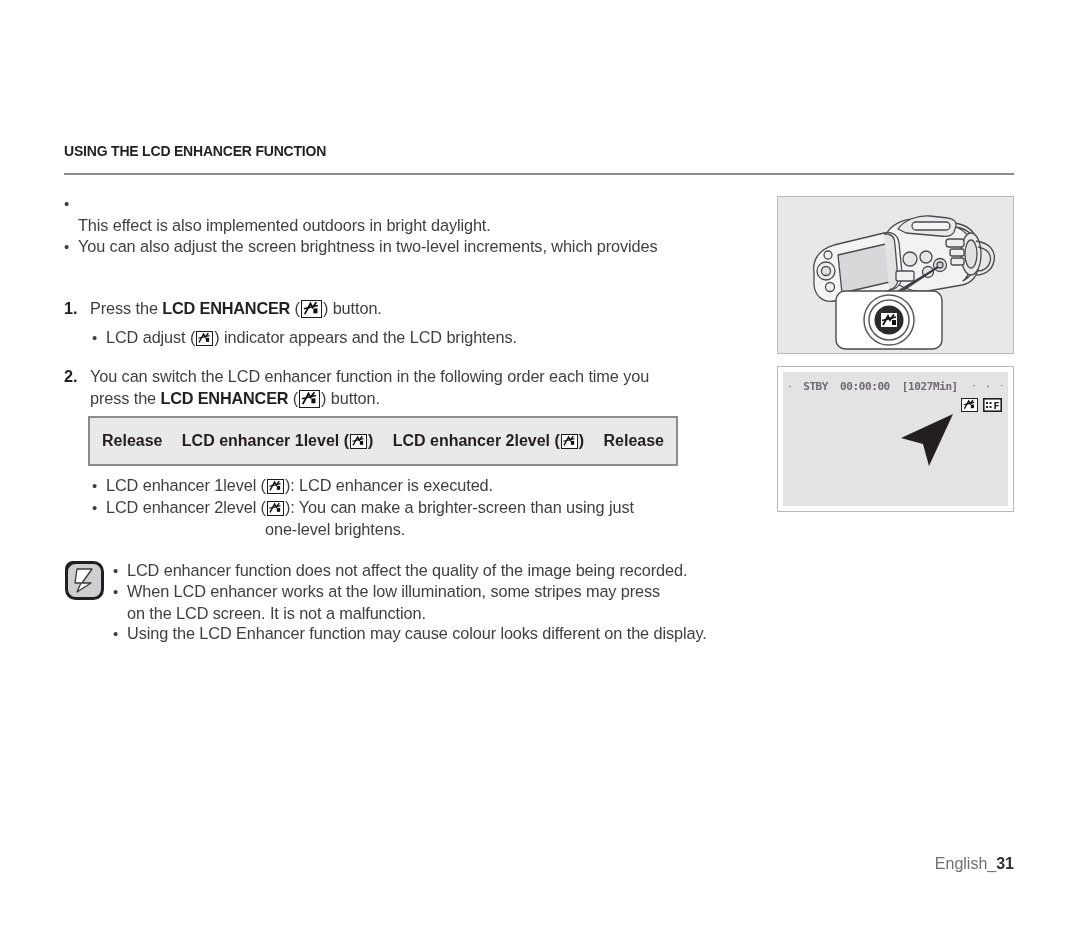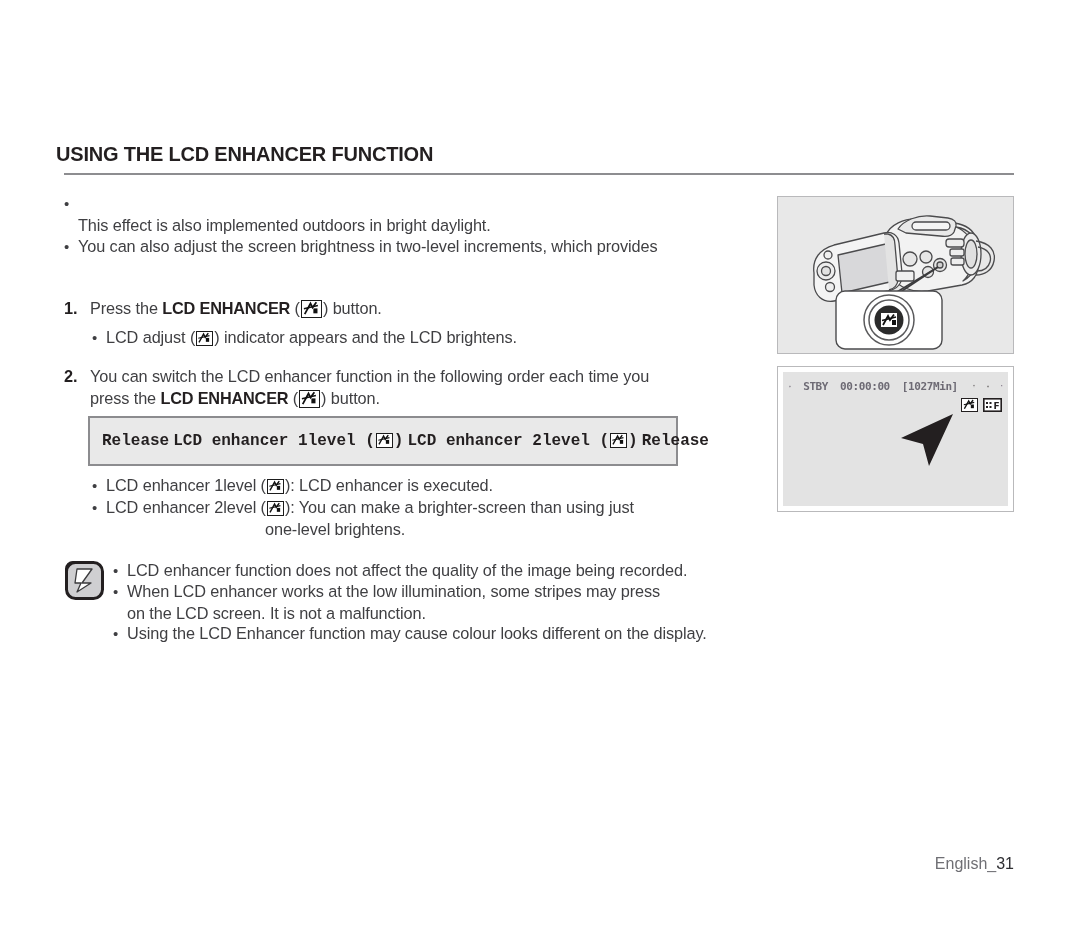--- a/index.html
+++ b/index.html
@@ -19,24 +19,24 @@
   
   .page {
     position: absolute;
     inset: 0;
     background: #fff;
   }
 
   
   .section-title {
     position: absolute;
-    left: 56px;
+    left: 64px;
     top: 143px;
     width: 950px;
-    font-size: 20px;
+    font-size: 14px;
     font-weight: bold;
     letter-spacing: -0.2px;
     color: #231f20;
     font-family: "Liberation Sans", sans-serif;
   }
   .title-rule {
     position: absolute;
     left: 64px;
     top: 173px;
     width: 950px;
@@ -100,21 +100,20 @@
   
   .order-box {
     position: absolute;
     left: 88px;
     top: 416px;
     width: 590px;
     height: 50px;
     background: #e9e9e9;
     border: 2px solid #8c8c8f;
     box-sizing: border-box;
-    font-family: Liberation Mono, monospace;
   }
   .order-inner {
     position: absolute;
     inset: 0;
     display: flex;
     align-items: center;
     justify-content: space-between;
     padding: 0 10px;
     box-sizing: border-box;
     font-size: 16px;
@@ -192,21 +191,21 @@
   
   .footer {
     position: absolute;
     left: 0;
     top: 855px;
     width: 1014px;
     text-align: right;
     font-size: 16px;
     color: #6f6f74;
   }
-  .footer b { color: #2f2f33; font-weight: normal; text-align: right; }
+  .footer b { color: #2f2f33; font-weight: bold; text-align: right; }
 </style>
 </head>
 <body>
 
 <svg width="0" height="0" style="position:absolute" aria-hidden="true">
   <defs>
     <symbol id="sym-enh" viewBox="0 0 20 18">
       <rect x="0" y="0" width="20" height="18" fill="#ffffff"></rect>
       <path d="M3 15 L9.5 3 L12 8 L16 2.5" stroke="#111" stroke-width="2.2" fill="none" stroke-linecap="square"></path>
       <path d="M1.5 9.5 L18.5 5.5" stroke="#111" stroke-width="1.8"></path>

